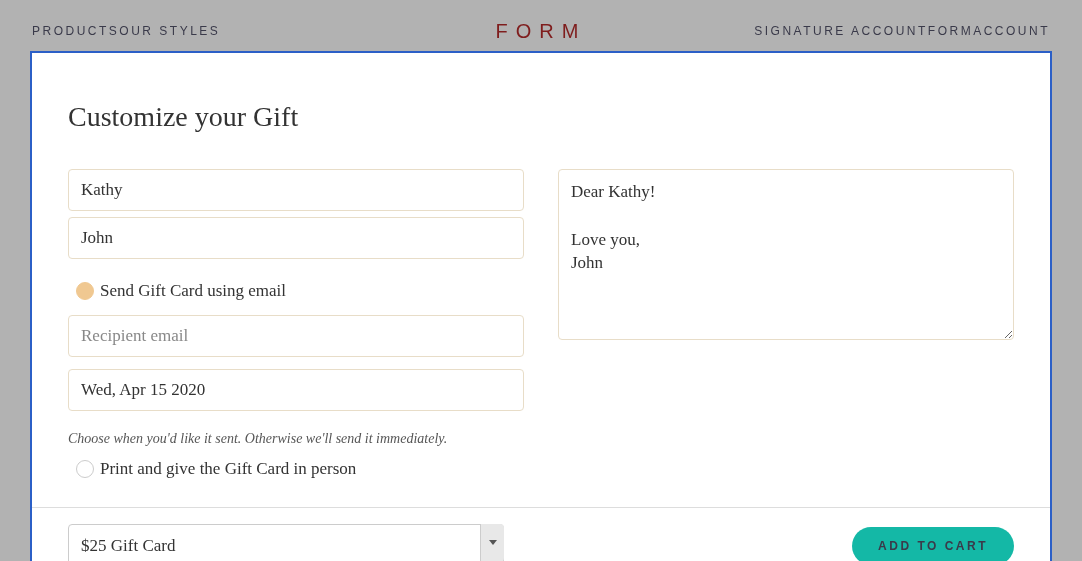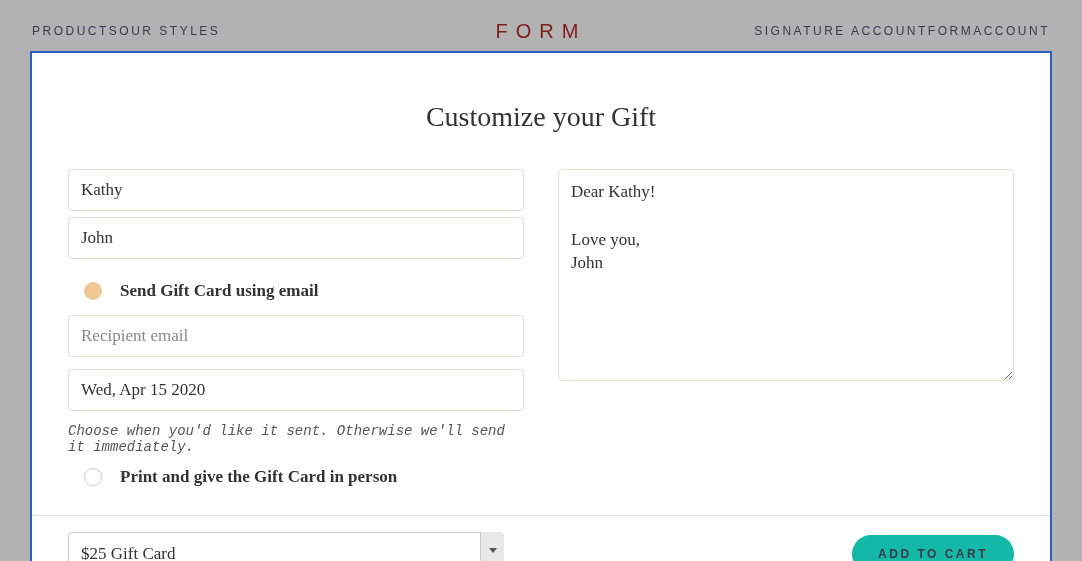--- a/index.html
+++ b/index.html
@@ -52,21 +52,20 @@
       right: 30px;
       background: #fff;
       border: 2px solid #2b5fc7;
       display: flex;
       flex-direction: column;
     }
     .modal-body {
       padding: 48px 36px 28px 36px;
     }
     .modal-title {
-      text-align: center;
       font-size: 28px;
       font-weight: 400;
       color: #333;
       margin-bottom: 36px;
       font-family: Georgia, serif;
     }
     .form-columns {
       display: flex;
       gap: 34px;
     }
@@ -89,38 +88,37 @@
       font-family: Georgia, serif;
       color: #333;
       background: #fff;
       margin-bottom: 6px;
     }
     .text-input::placeholder {
       color: #888;
     }
     .textarea-input {
       width: 100%;
-      height: 212px;
+      height: 171px;
       border: 1px solid #e8ddc8;
       border-radius: 4px;
       padding: 10px 12px;
       font-size: 17px;
       font-family: Georgia, serif;
       color: #333;
       background: #fff;
       resize: both;
       line-height: 1.4;
     }
     .radio-row {
       display: flex;
       align-items: center;
-      gap: 18px;
-      margin: 16px 0 14px 16px;
-      cursor: pointer;
-      font-weight: bold;
+      gap: 6px;
+      margin: 16px 0 14px 8px;
+      cursor: pointer;
     }
     .radio-circle {
       width: 18px;
       height: 18px;
       border-radius: 50%;
       border: 1px solid #ccc;
       background: #fff;
       flex-shrink: 0;
     }
     .radio-circle.selected {
@@ -129,23 +127,23 @@
     }
     .radio-label {
       font-size: 17px;
       color: #333;
       font-family: Georgia, serif;
     }
     .helper-text {
       font-size: 14px;
       font-style: italic;
       color: #555;
-      margin-top: 6px;
+      margin-top: 14px;
       margin-bottom: 2px;
-      font-family: Liberation Mono, monospace;
+      font-family: Liberation Serif, serif;
     }
     .modal-footer {
       border-top: 1px solid #ddd;
       padding: 16px 36px 20px 36px;
       display: flex;
       align-items: center;
       justify-content: space-between;
     }
     .select-wrap {
       position: relative;

